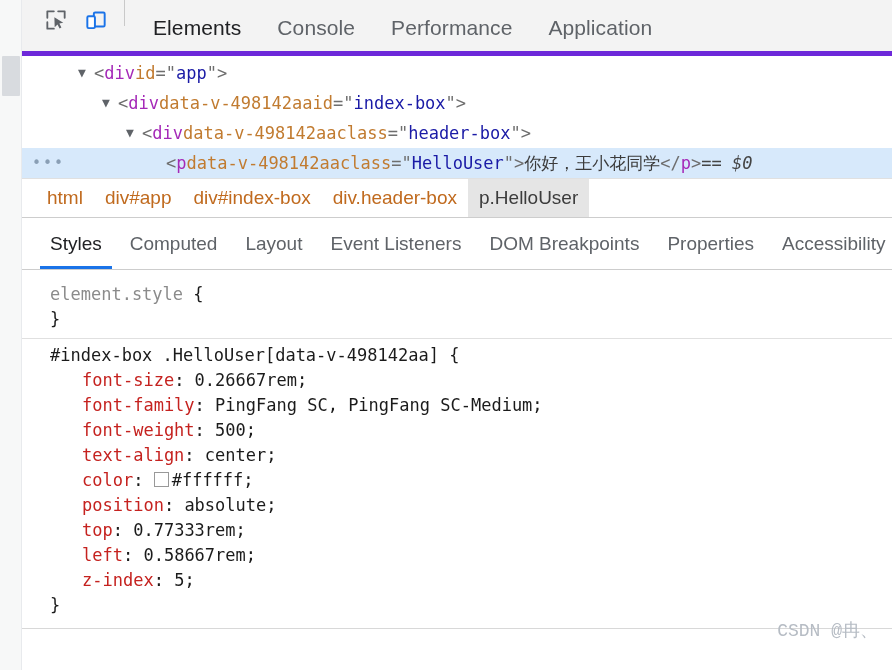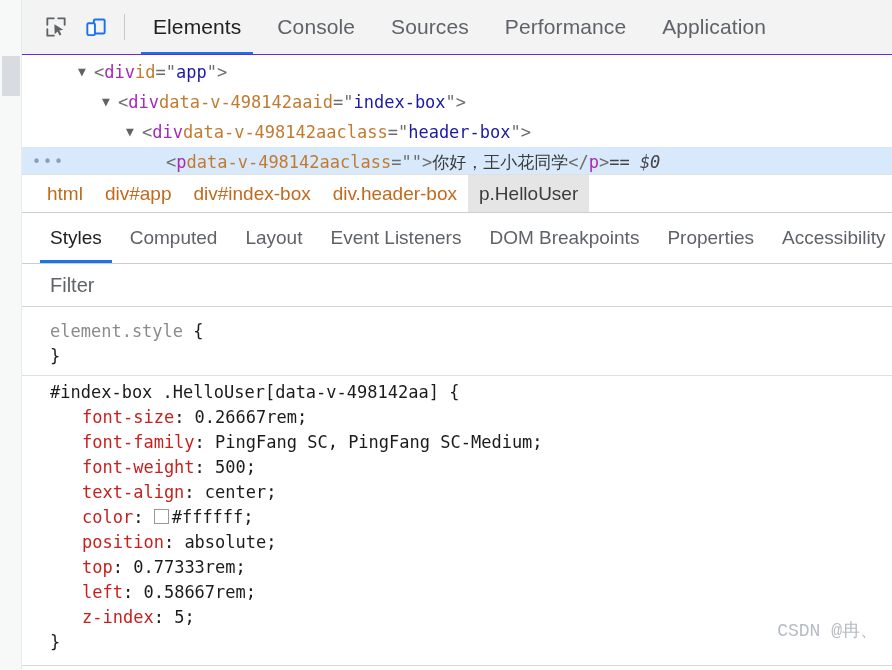--- a/index.html
+++ b/index.html
@@ -45,24 +45,24 @@
     background: #d8dbdf;
     border-radius: 1px;
   }
 
   
   .toolbar {
     position: relative;
     margin-left: 22px;
     height: 56px;
     background: #f3f3f3;
-    border-bottom: 1px solid #6d28d9;
-    box-sizing: border-box;
-    display: flex;
-    align-items: center;
+    border-bottom: 5px solid #6d28d9;
+    box-sizing: border-box;
+    display: flex;
+    align-items: flex-start;
     padding-left: 14px;
     overflow: hidden;
   }
   .tb-icon {
     width: 40px;
     height: 40px;
     display: flex;
     align-items: center;
     justify-content: center;
     border-radius: 3px;
@@ -304,23 +304,20 @@
     </div>
     <div class="tb-sep"></div>
     <div class="tabs">
       <div class="tab active">
           <span>Elements</span>
         </div>
       <div class="tab">
           <span>Console</span>
         </div>
       <div class="tab">
-          <span>Sources</span>
-        </div>
-      <div class="tab">
           <span>Performance</span>
         </div>
       <div class="tab">
           <span>Application</span>
         </div>
     </div>
   </div>
 
   <div class="dom-tree" id="dom-tree">
       <div class="dom-row">
@@ -367,20 +364,21 @@
         <span class="ellipsis-btn">•••</span>
         <span style="display: inline-block; width: 82px;"></span>
         <span class="twisty"></span>
         <span class="punc">&lt;</span>
         <span class="tag">p</span>
         <span class="punc"> </span>
         <span class="attr">data-v-498142aa</span>
         <span class="punc"> </span>
         <span class="attr">class</span>
         <span class="punc">="</span>
+        <span class="val">HelloUser</span>
         <span class="punc">"&gt;</span>
         <span class="txt">你好，王小花同学</span>
         <span class="punc">&lt;/</span>
         <span class="tag">p</span>
         <span class="punc">&gt;</span>
         <span class="eq0">  == $0</span>
       </div>
     </div>
 
   <div class="crumbs" id="crumbs">
@@ -408,23 +406,20 @@
         <span>DOM Breakpoints</span>
       </div>
     <div class="ptab">
         <span>Properties</span>
       </div>
     <div class="ptab">
         <span>Accessibility</span>
       </div>
   </div>
 
-  <div class="filter-row">
-    <span class="filter-text">Filter</span>
-  </div>
 
   <div class="styles-pane">
 
     <div class="rule">
       <div class="rule-line">
         <span class="sel-grey">element.style</span><span class="brace"> </span><span class="brace">{</span>
       </div>
       <div class="rule-line">
         <span class="brace">}</span>
       </div>

